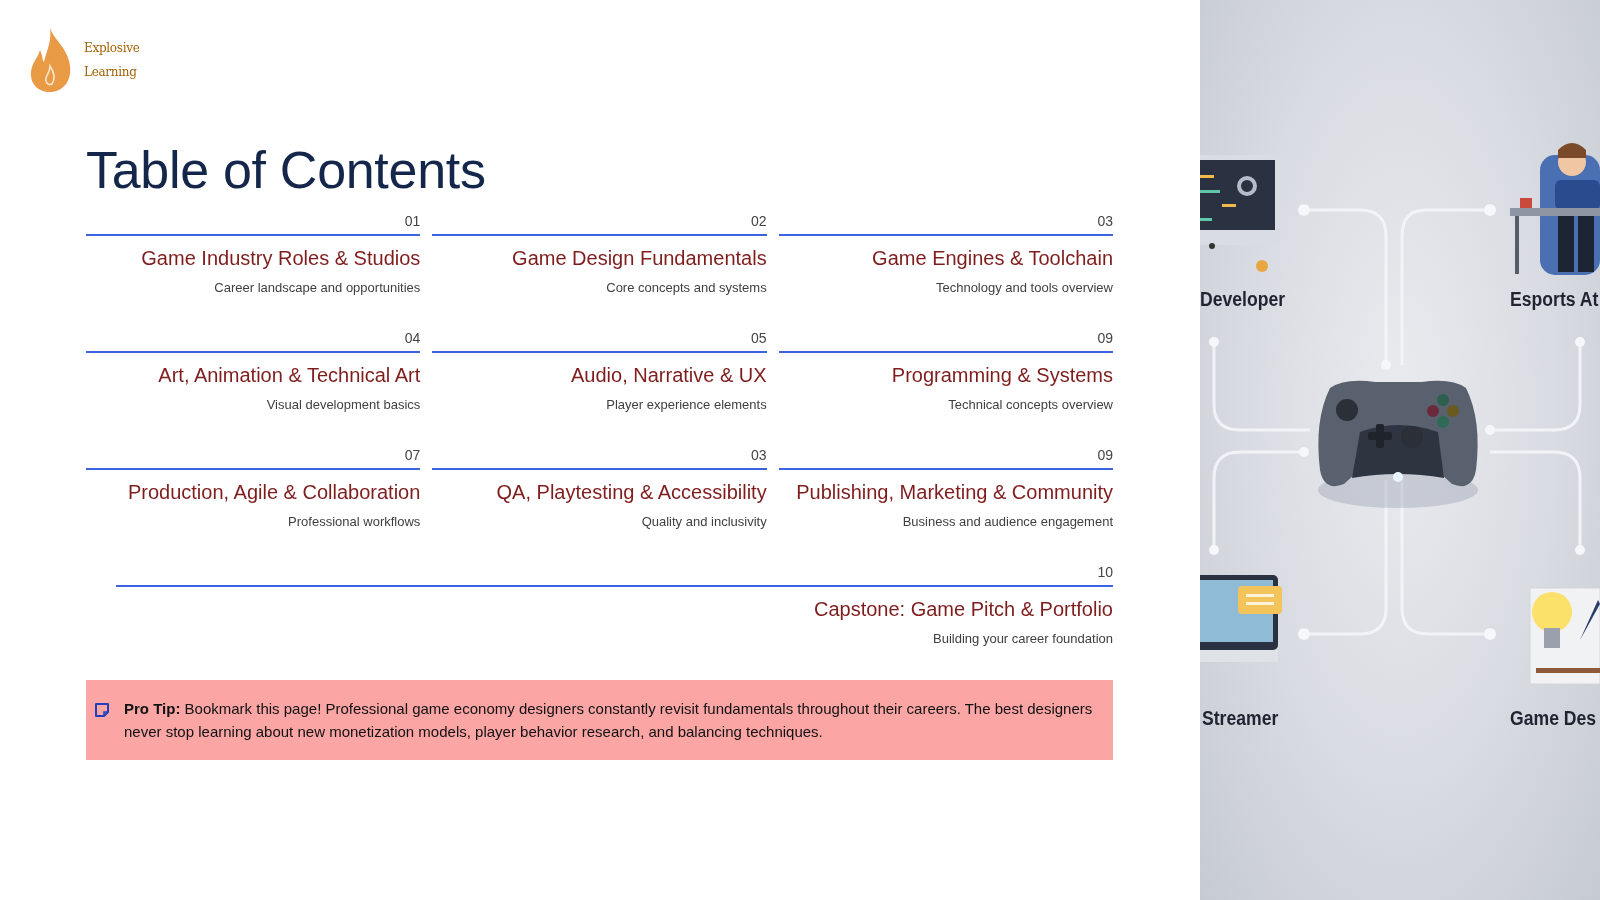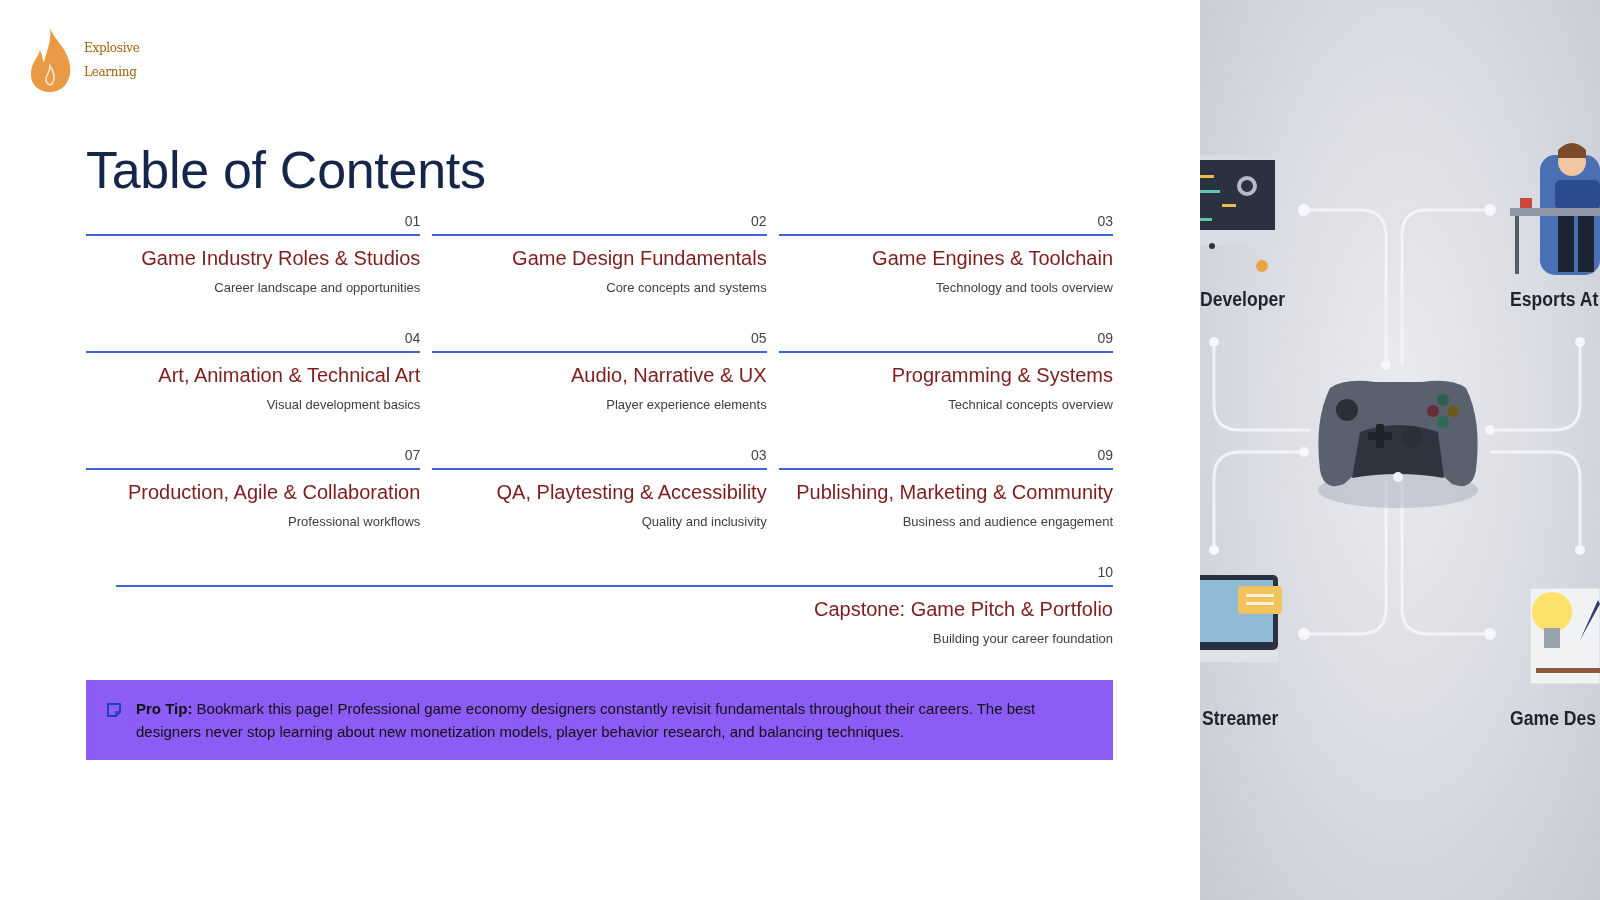--- a/index.html
+++ b/index.html
@@ -13,21 +13,21 @@
     .title { position: absolute; left: 86px; top: 140px; font-size: 52px; color: #14264a; font-weight: 400; letter-spacing: -0.3px; }
 
     .toc { position: absolute; left: 86px; top: 210px; width: 1027px; display: grid; grid-template-columns: repeat(3, 1fr); column-gap: 12px; row-gap: 0; text-align: right; }
     .toc-item { height: 117px; }
     .toc-item.full { grid-column: 1 / span 3; margin-left: 30px; }
     .num { font-size: 14px; color: #444; height: 24px; padding-top: 3px; }
     .rule { height: 2px; background: #3d63e0; margin-bottom: 11px; }
     .item-title { font-size: 20px; color: #7f1d1d; margin-bottom: 10px; }
     .item-sub { font-size: 13px; color: #404040; }
 
-    .tip { position: absolute; left: 86px; top: 680px; width: 1027px; height: 80px; background: #8b5cf6; display: flex; align-items: flex-start; padding: 17px 20px; gap: 14px; }
+    .tip { position: absolute; left: 86px; top: 680px; width: 1027px; height: 80px; background: #fca5a5; display: flex; align-items: flex-start; padding: 17px 8px; gap: 14px; }
     .tip-icon { width: 16px; height: 16px; margin-top: 5px; flex: none; }
     .tip-text { font-size: 15px; color: #111; line-height: 23px; }
     .tip-text b { font-weight: 700; }
 
     .hero { position: absolute; left: 1200px; top: 0; width: 400px; height: 900px; background: radial-gradient(ellipse at 50% 45%, #e9ebef 0%, #d8dbe1 55%, #c6cad2 100%); overflow: hidden; }
     .hero svg { position: absolute; left: 0; top: 0; }
     .role-label { position: absolute; font-family: "Liberation Sans", sans-serif; font-weight: 700; font-size: 20px; color: #1f2430; transform: scaleX(0.88); transform-origin: left; white-space: nowrap; }
   </style>
 </head>
 <body>

